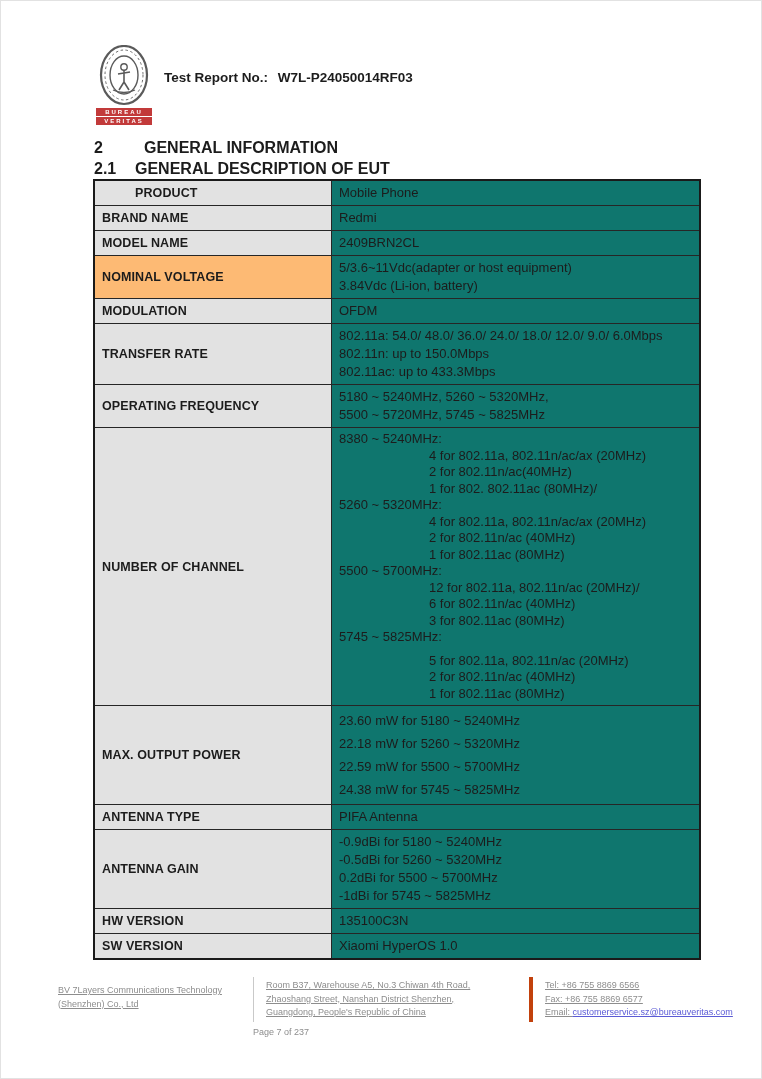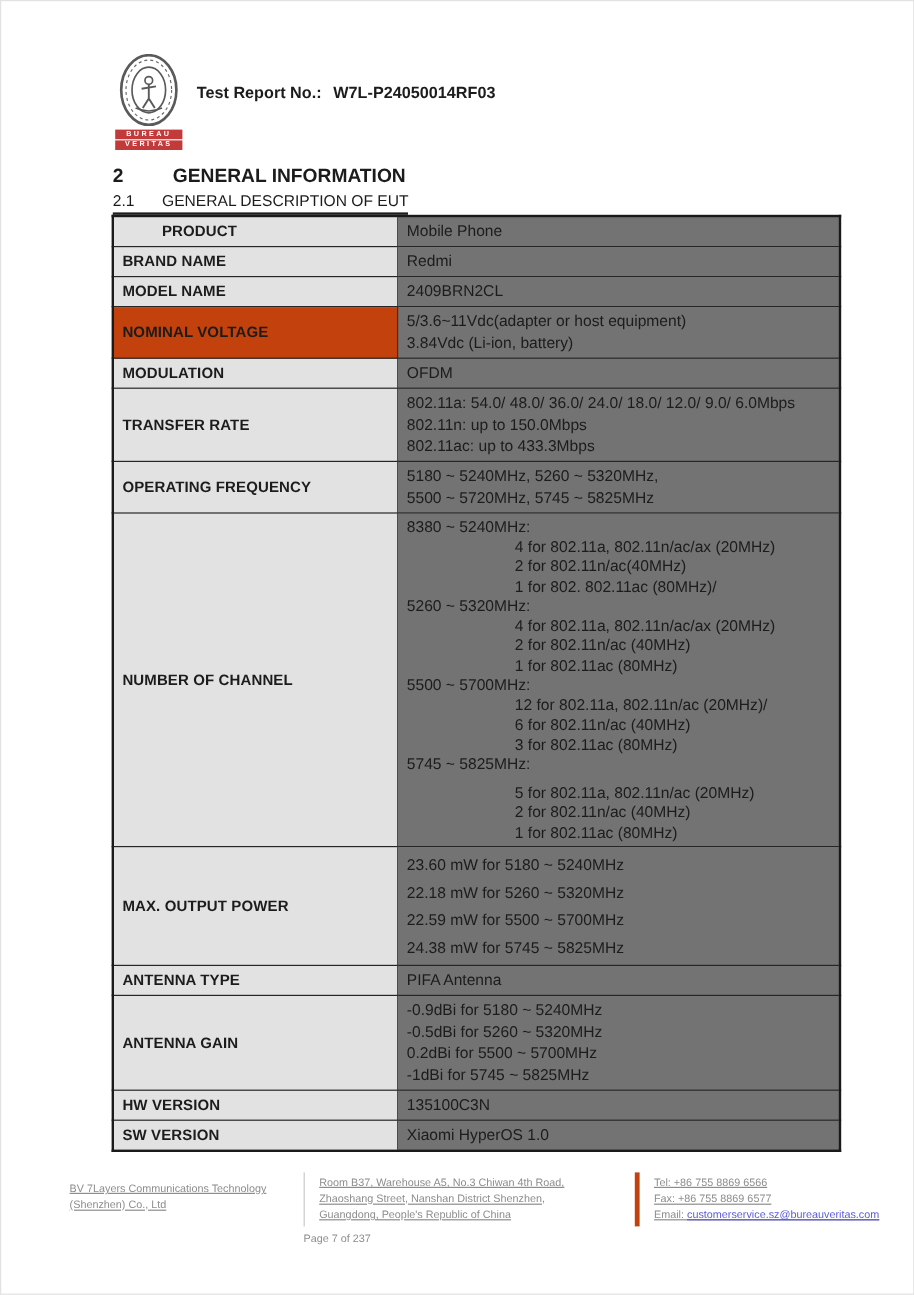--- a/index.html
+++ b/index.html
@@ -19,37 +19,37 @@
   .logo-bar {
     width: 56px; height: 8px; margin-top: 1px;
     color: #ffffff; font-size: 6px; font-weight: bold;
     text-align: center; line-height: 8px; letter-spacing: 2px;
   }
   .report-line { margin-left: 12px; margin-bottom: 16px; font-size: 13.5px; font-weight: bold; white-space: nowrap; }
   .report-line .num { margin-left: 6px; }
   
   .sec1 { position: absolute; top: 138px; left: 93px; display: flex; font-weight: bold; font-size: 16px; }
   .sec1 .sec-num { width: 50px; }
-  .sec2 { position: absolute; top: 159px; left: 93px; display: flex; font-weight: normal; font-size: 13px;
+  .sec2 { position: absolute; top: 159px; left: 93px; display: flex; font-weight: bold; font-size: 16px;
           border-bottom: 2px solid #1c1c1c; padding-bottom: 2px; }
   .sec2 .sec-num { width: 41px; }
   
   .eut-table {
     position: absolute; top: 178px; left: 92px;
     width: 608px; border-collapse: collapse; table-layout: fixed;
     border: 2.5px solid #1a1a1a;
   }
   .eut-table tr { height: 25px; }
   .eut-table td { border: 1.5px solid #262626; vertical-align: middle; }
   .label-cell {
     width: 189px; background: #e2e2e2;
     font-weight: bold; font-size: 12.5px;
     padding: 3px 7px; letter-spacing: 0.1px;
   }
-  .value-cell { padding: 3px 7px; font-size: 13px; background: #737373; }
+  .value-cell { padding: 3px 7px; font-size: 13px; background: #0f766e; }
   .value-line { line-height: 18px; white-space: nowrap; }
   .value-cell.compact .value-line { line-height: 16.5px; }
   .value-cell.spacious .value-line { line-height: 23px; }
   .value-line.indent { padding-left: 90px; }
   .value-line.gap { margin-top: 7px; }
   
   .footer { position: absolute; top: 976px; left: 55px; width: 686px; font-size: 9px; color: #8d8d8d; }
   .footer-cols { display: flex; align-items: flex-start; text-decoration: underline; }
   .f-col { line-height: 13.5px; }
   .f-company { width: 185px; padding: 7px 10px 0 2px; }
@@ -103,21 +103,21 @@
           <div class="value-line">Redmi</div>
         </td>
       </tr>
       <tr>
         <td class="label-cell" style="background: rgb(226, 226, 226);">MODEL NAME</td>
         <td class="value-cell">
           <div class="value-line">2409BRN2CL</div>
         </td>
       </tr>
       <tr>
-        <td class="label-cell" style="background: #c2410c;">NOMINAL VOLTAGE</td>
+        <td class="label-cell" style="background: #fdba74;">NOMINAL VOLTAGE</td>
         <td class="value-cell">
           <div class="value-line">5/3.6~11Vdc(adapter or host equipment)</div>
           <div class="value-line">3.84Vdc (Li-ion, battery)</div>
         </td>
       </tr>
       <tr>
         <td class="label-cell" style="background: rgb(226, 226, 226);">MODULATION</td>
         <td class="value-cell">
           <div class="value-line">OFDM</div>
         </td>

